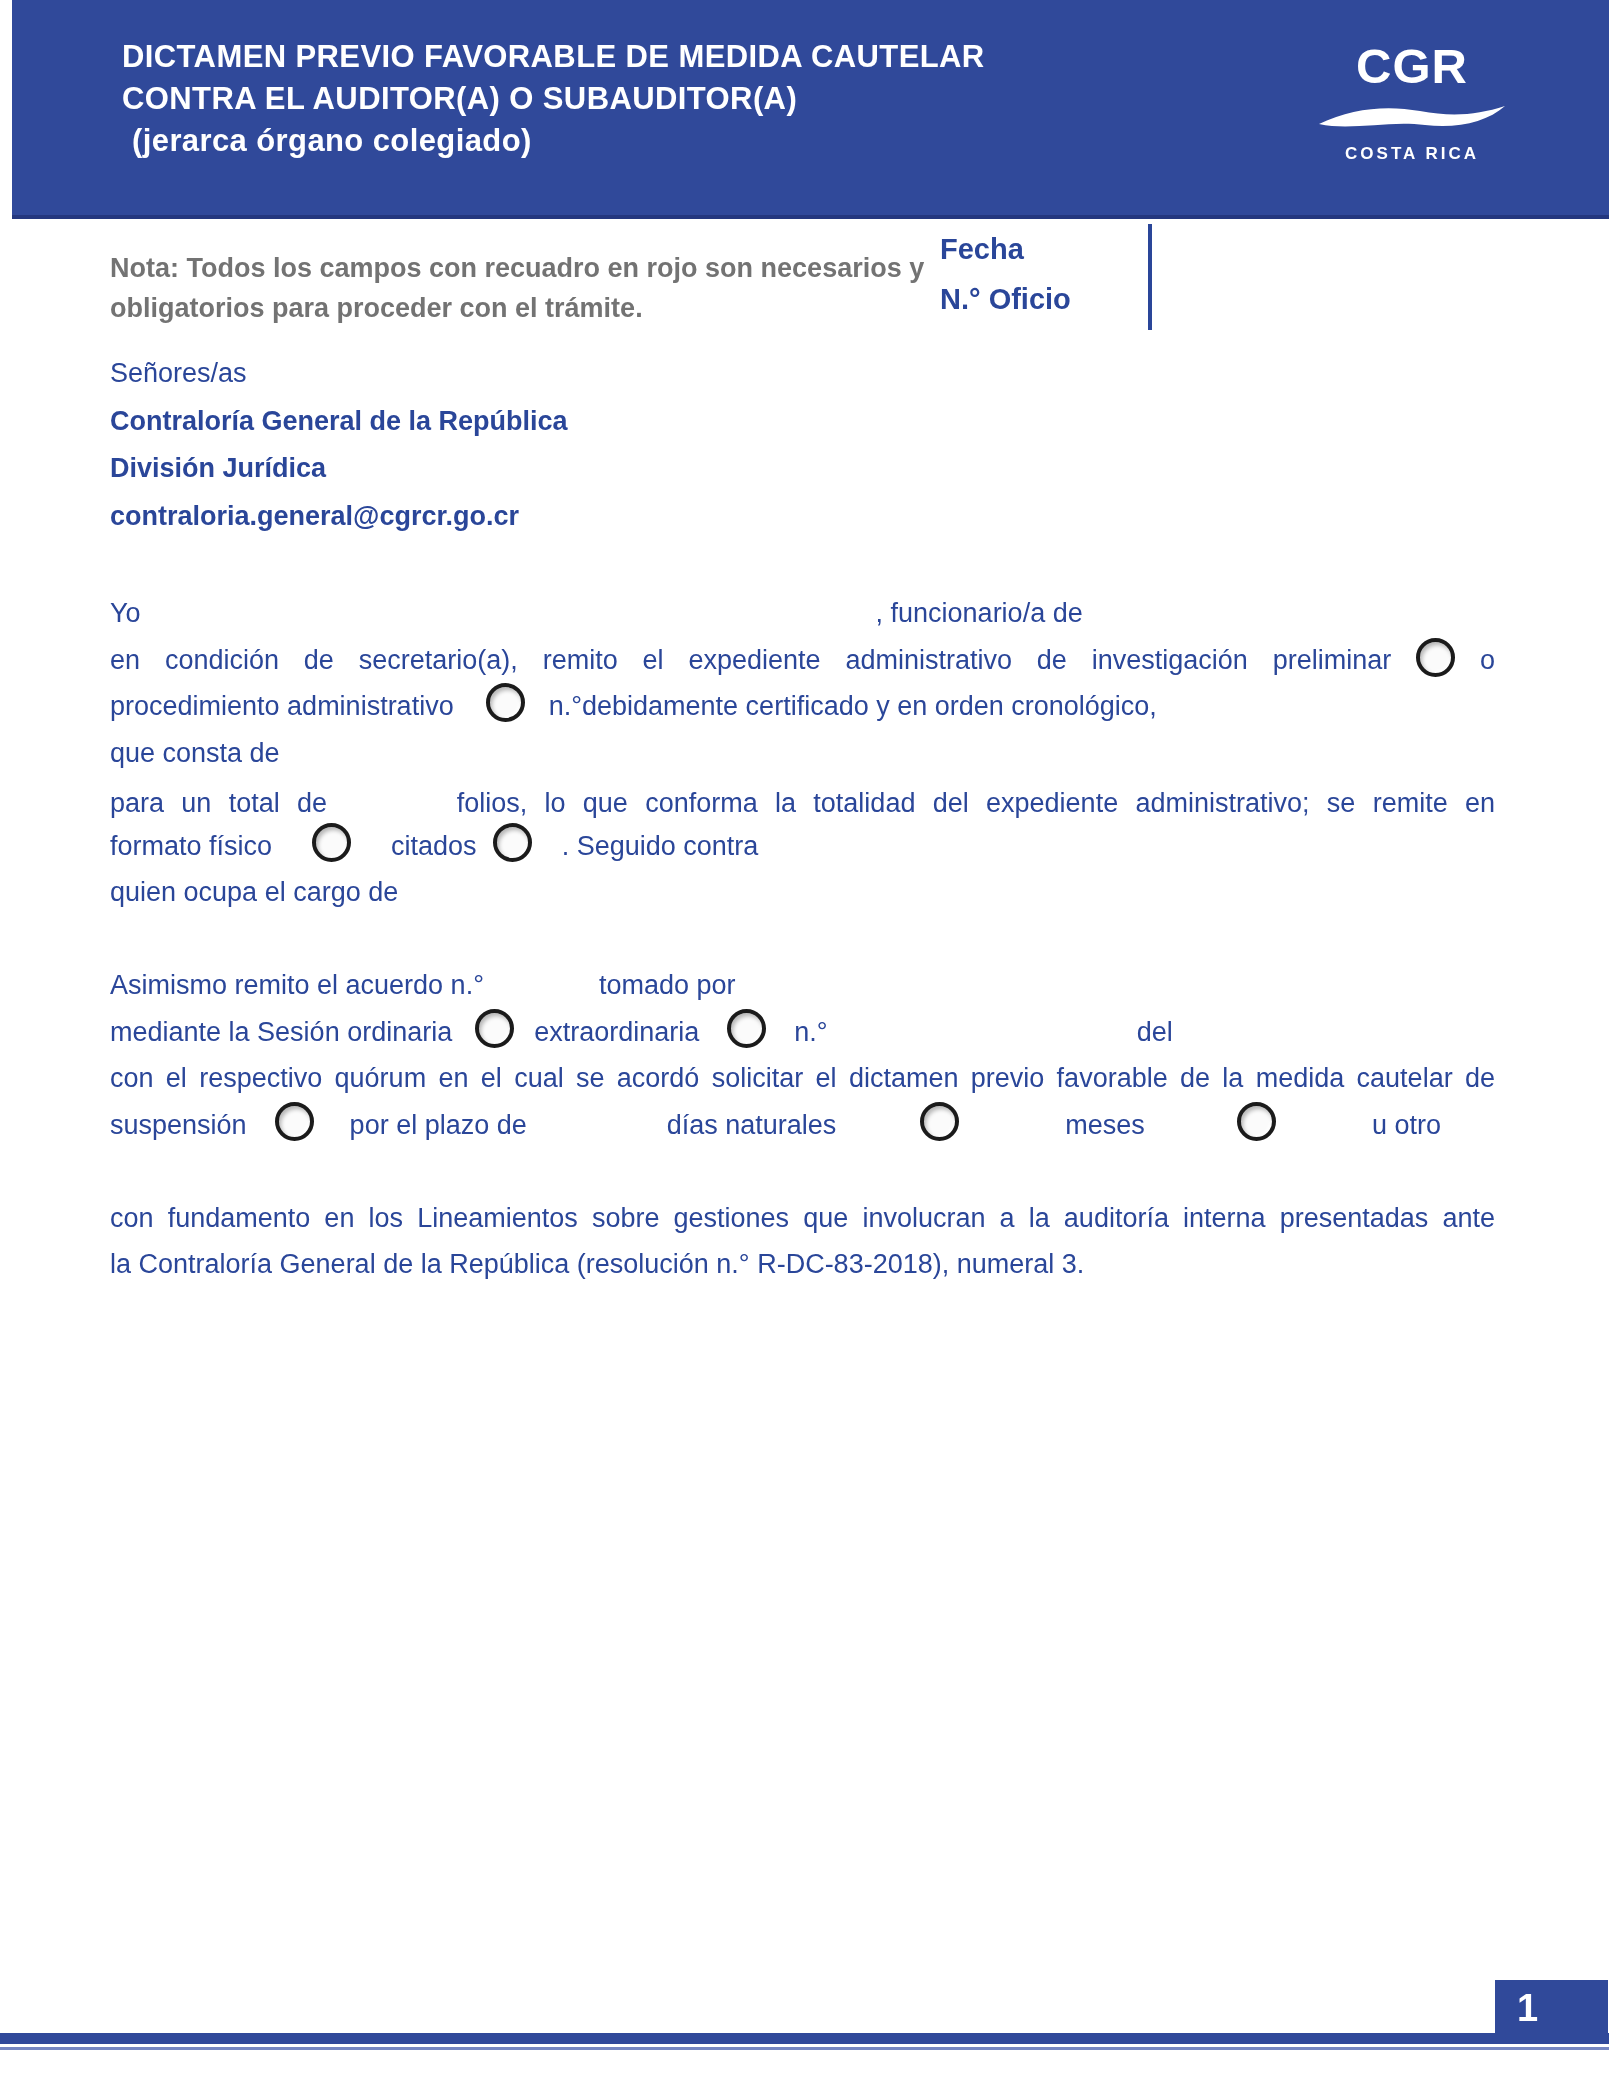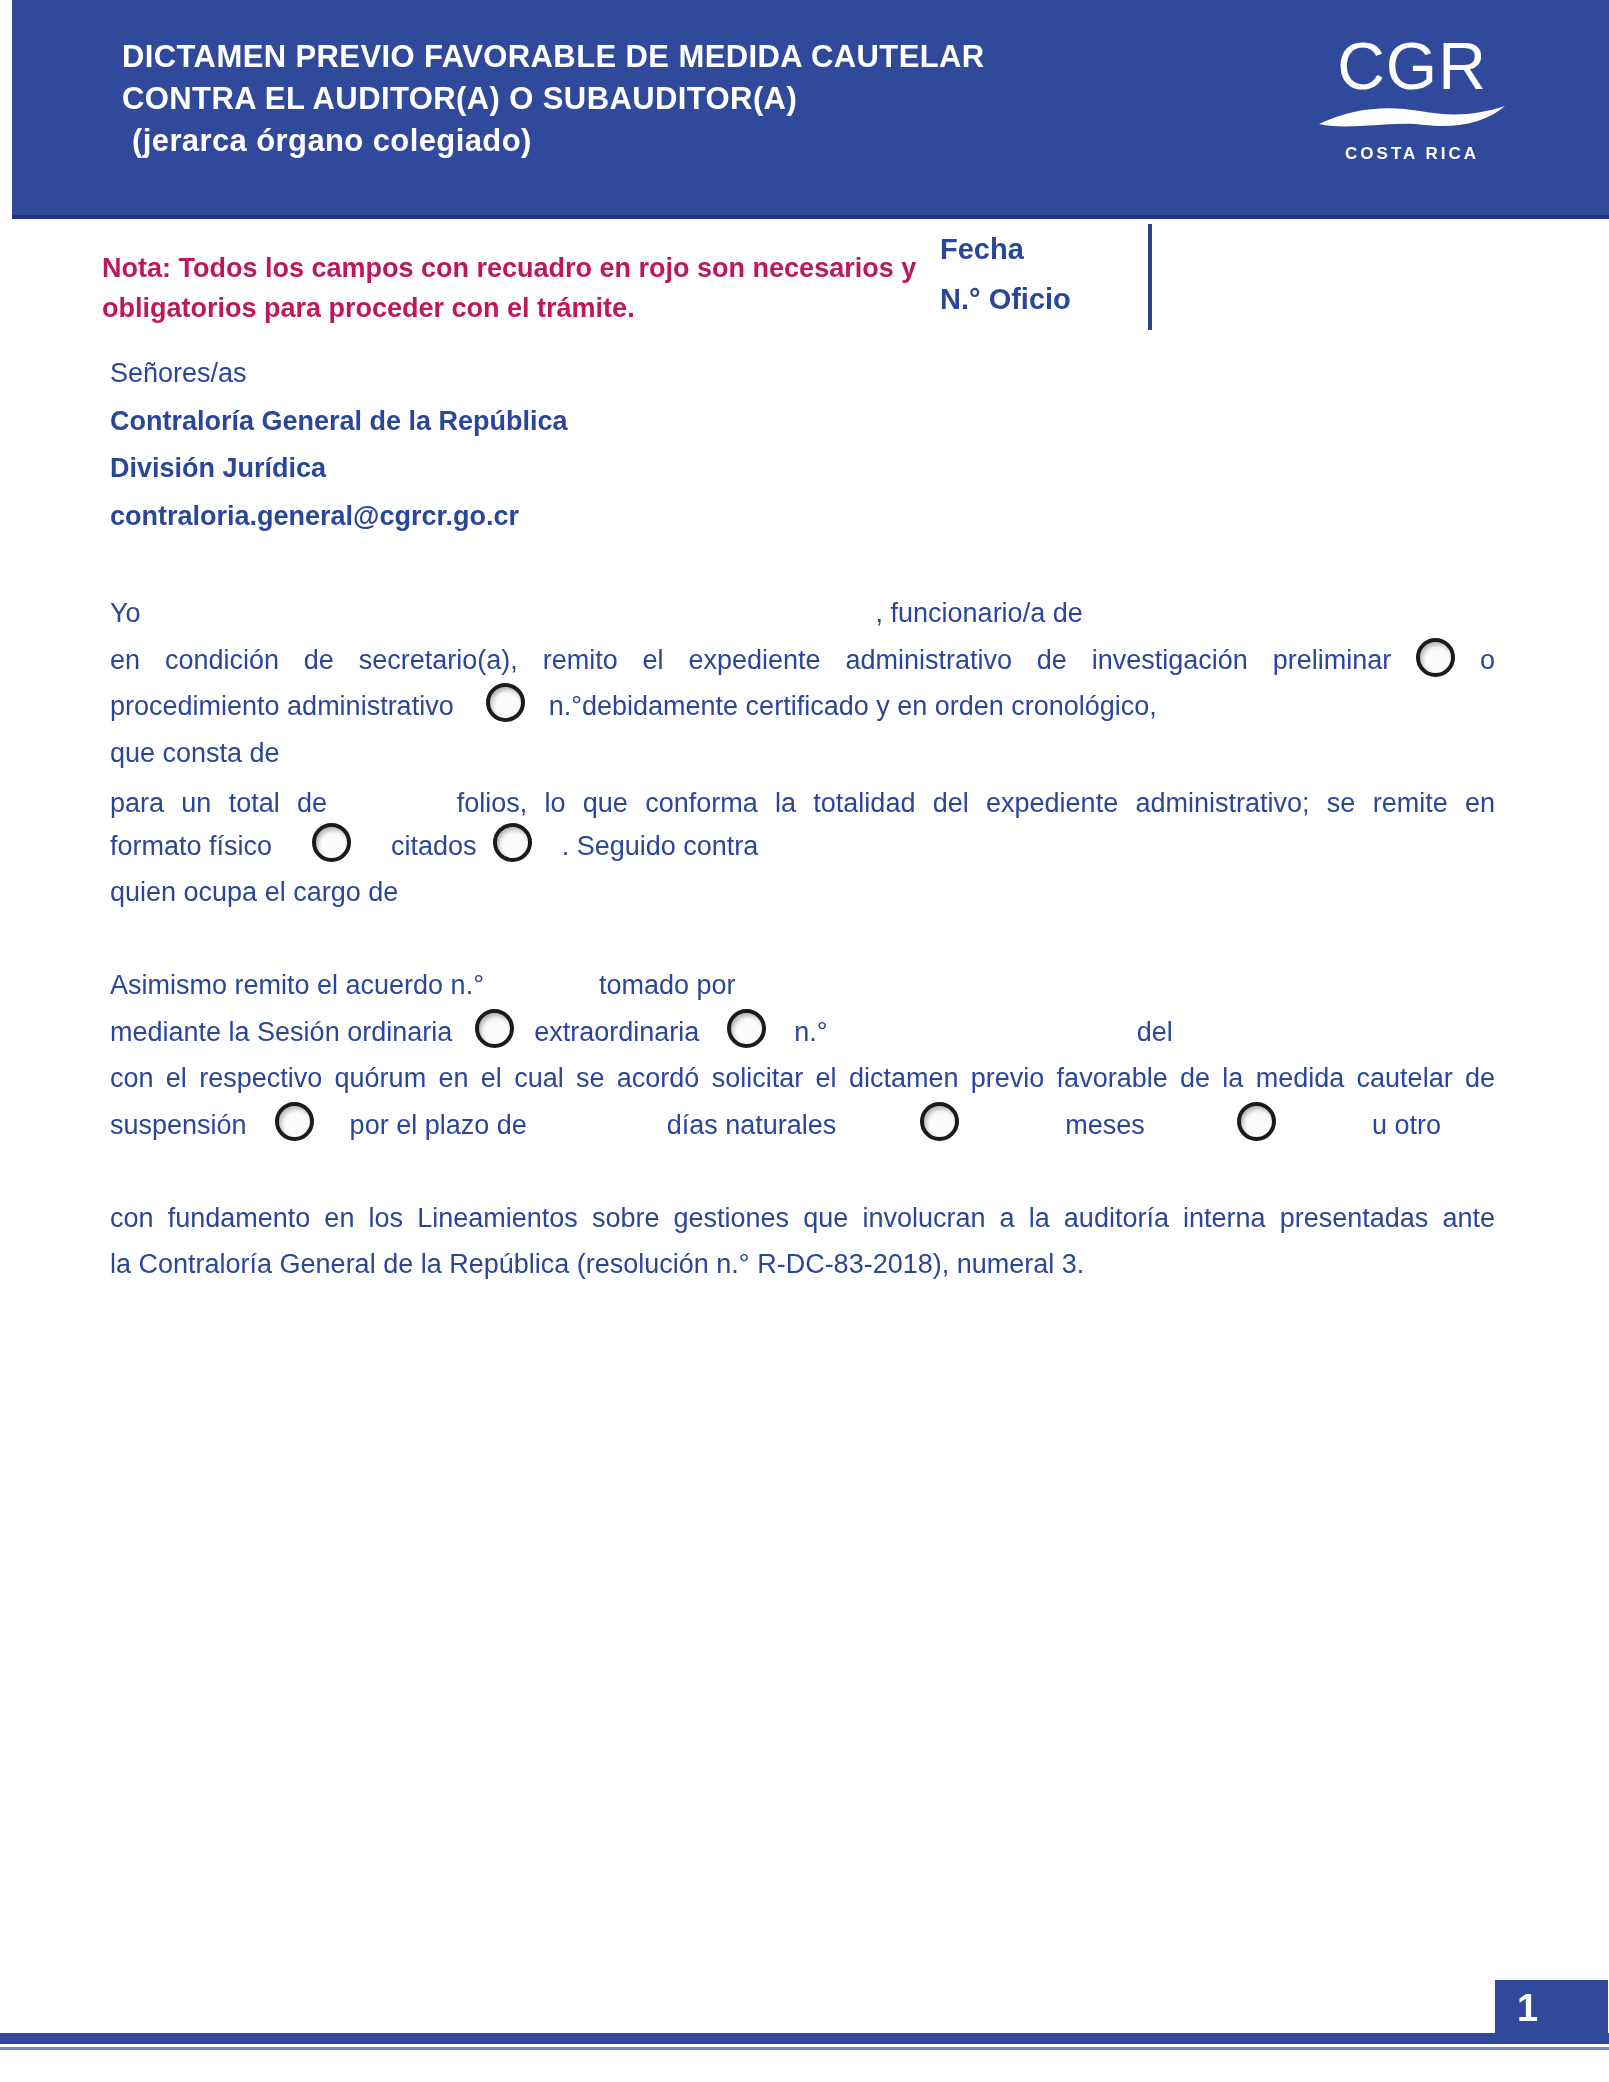--- a/index.html
+++ b/index.html
@@ -17,27 +17,27 @@
   }
   .header-title{
     position:absolute;left:110px;top:36px;
     color:#ffffff;font-weight:bold;font-size:31px;line-height:42px;
     letter-spacing:0.4px;white-space:nowrap;
   }
   .header-title .t3{padding-left:10px;}
   .logo{
     position:absolute;left:1300px;top:30px;width:200px;text-align:center;color:#ffffff;
   }
-  .logo-acronym{font-size:66px;font-weight:normal;line-height:72px;letter-spacing:1px;}
+  .logo-acronym{font-size:49px;font-weight:bold;line-height:72px;letter-spacing:1px;}
   .logo-wave{margin-top:2px;}
   .logo-country{font-size:17px;font-weight:bold;letter-spacing:3px;margin-top:6px;}
   
   .note{
-    position:absolute;left:102px;top:248px;
-    color:#be185d;font-weight:bold;font-size:27px;line-height:40px;white-space:nowrap;
+    position:absolute;left:110px;top:248px;
+    color:#737373;font-weight:bold;font-size:27px;line-height:40px;white-space:nowrap;
   }
   
   .meta-label{
     position:absolute;width:180px;left:940px;
     color:#2A4699;font-weight:bold;font-size:29px;white-space:nowrap;
   }
   .meta-label.fecha{top:233px;}
   .meta-label.oficio{top:283px;}
   .meta-divider{
     position:absolute;left:1148px;top:224px;width:4px;height:106px;background:#2A4699;

